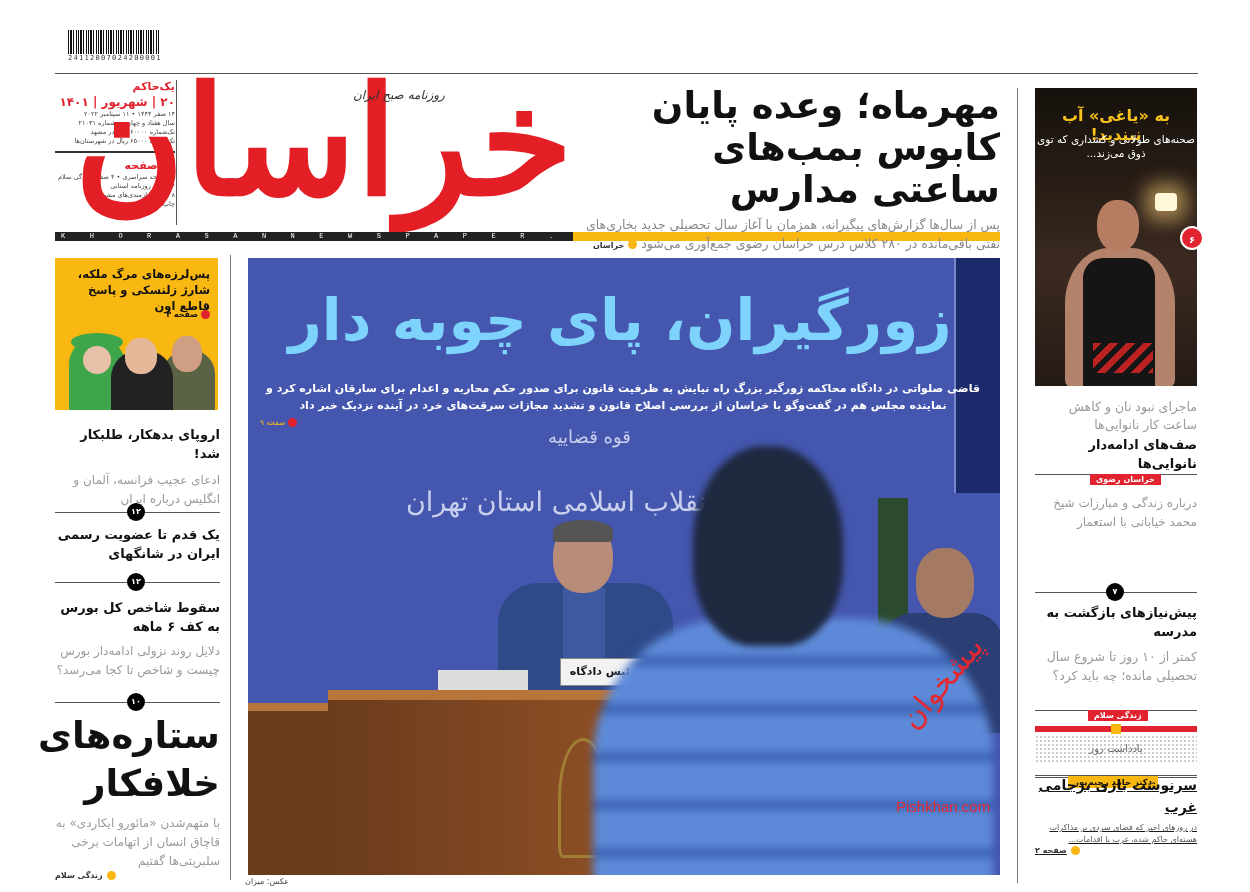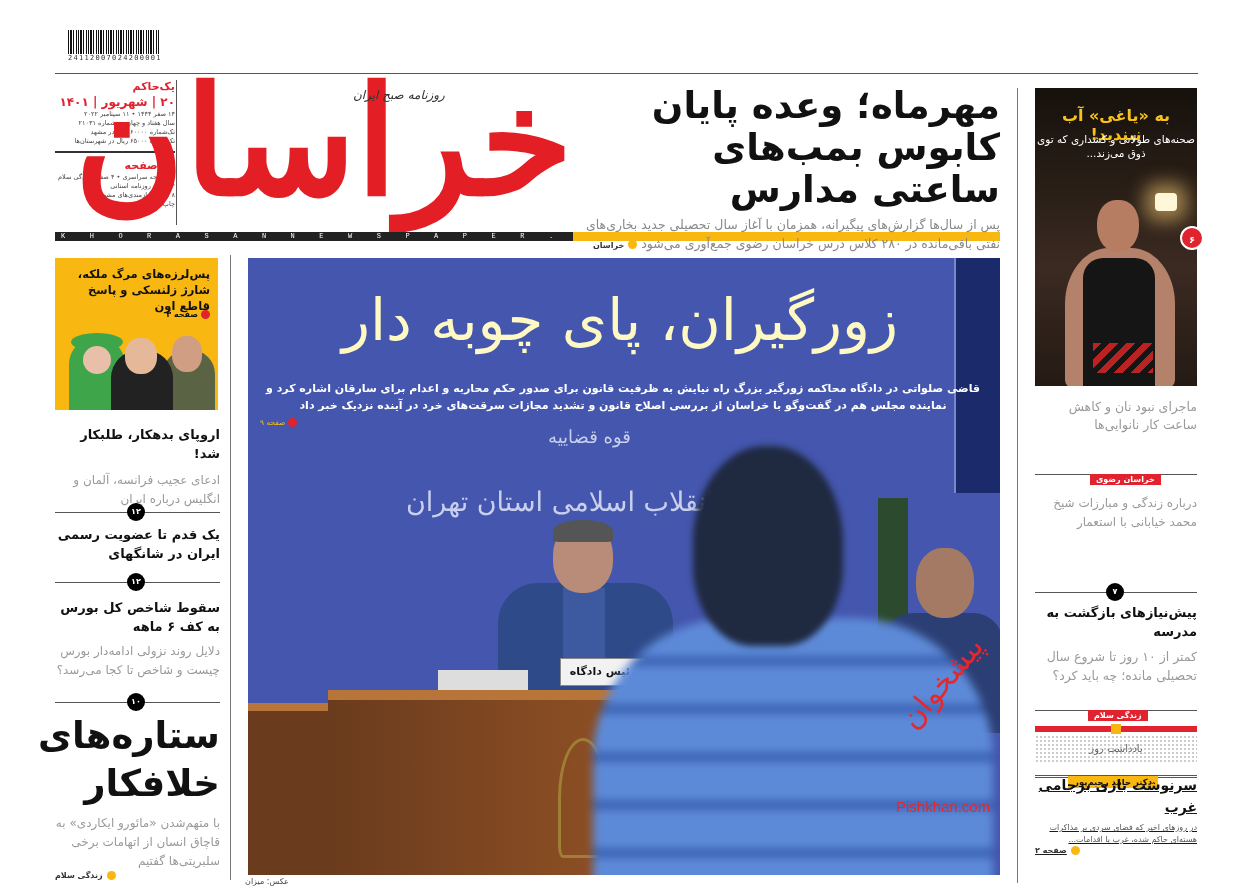--- a/index.html
+++ b/index.html
@@ -51,21 +51,21 @@
   .promo .sub { position: absolute; top: 44px; width: 100%; text-align: center; color: #fff; font-size: 10.5px; line-height: 14px; }
   .promo .light { position: absolute; left: 120px; top: 105px; width: 22px; height: 18px; border-radius: 4px; background: #fff7d8; box-shadow: 0 0 18px 10px rgba(255,210,120,0.55); }
   .promo .wrestler-head { position: absolute; left: 62px; top: 112px; width: 42px; height: 52px; border-radius: 45% 45% 48% 48%; background: #b77d62; }
   .promo .wrestler-body { position: absolute; left: 30px; top: 160px; width: 110px; height: 140px; border-radius: 40% 40% 8px 8px; background: #b4826a; }
   .promo .singlet { position: absolute; left: 48px; top: 170px; width: 72px; height: 130px; border-radius: 20px 20px 0 0; background: #151515; }
   .promo .singlet-red { position: absolute; left: 58px; top: 255px; width: 60px; height: 30px; background: repeating-linear-gradient(135deg, #b22 0 6px, #151515 6px 12px); }
   .page-badge { position: absolute; width: 24px; height: 24px; border-radius: 50%; background: #e0232e; color: #fff; font-size: 10px; font-weight: bold; text-align: center; line-height: 24px; border: 2px solid #fff; }
 
   
   .feature { left: 248px; top: 258px; width: 752px; height: 617px; background: #4456ad; overflow: hidden; }
-  .feature h2 { position: absolute; top: 22px; right: 15px; width: 730px; text-align: center; color: #fef9c3; font-size: 58px; line-height: 80px; font-weight: normal; letter-spacing: 1px; }
+  .feature h2 { position: absolute; top: 22px; right: 15px; width: 730px; text-align: center; color: #7dd3fc; font-size: 58px; line-height: 80px; font-weight: bold; letter-spacing: 1px; }
   .feature .lead { position: absolute; top: 122px; right: 12px; width: 730px; text-align: center; color: #fff; font-size: 11px; line-height: 17px; font-weight: bold; }
   .feature .ref { position: absolute; top: 160px; left: 12px; color: #f9bb11; font-size: 7.5px; }
   .feature .wall-text1 { position: absolute; top: 168px; left: 300px; font-family: "DejaVu Serif", serif; font-size: 18px; color: #c9d0ee; }
   .feature .wall-text2 { position: absolute; top: 228px; left: 158px; font-family: "DejaVu Serif", serif; font-size: 27px; color: #c9d0ee; }
   .feature .judge-head { position: absolute; left: 305px; top: 265px; width: 60px; height: 70px; border-radius: 45%; background: #b88c78; }
   .feature .judge-hair { position: absolute; left: 305px; top: 262px; width: 60px; height: 22px; border-radius: 50% 50% 10% 10%; background: #555; }
   .feature .judge-body { position: absolute; left: 250px; top: 325px; width: 175px; height: 110px; border-radius: 40px 40px 0 0; background: #2f4a89; }
   .feature .judge-shirt { position: absolute; left: 315px; top: 330px; width: 42px; height: 90px; background: #3d5aa0; }
   .feature .desk { position: absolute; left: 80px; top: 432px; width: 520px; height: 200px; background: linear-gradient(90deg, #6a3b1d, #8b4e24 50%, #6f3e1e); border-top: 10px solid #b8753a; }
   .feature .desk-side { position: absolute; left: 0; top: 445px; width: 90px; height: 180px; background: #6a3b1d; border-top: 8px solid #b8753a; }
@@ -220,20 +220,21 @@
 <div class="sep-badge" style="left:127px; top:693px;">۱۰</div>
 
 <div class="abs lcol story" style="top:712px;">
   <div class="big-title">ستاره‌های خلافکار</div>
   <p style="margin-top:6px;">با متهم‌شدن «مائورو ایکاردی» به قاچاق انسان از اتهامات برخی سلبریتی‌ها گفتیم</p>
   <div class="small-src" style="text-align:left;"><span class="arrow-y"></span><span>زندگی سلام</span></div>
 </div>
 
 <div class="abs rcol story" style="top:398px;">
   <p style="font-size:12.5px; line-height:18px;">ماجرای نبود نان و کاهش ساعت کار نانوایی‌ها</p>
+  <h3 style="margin-top:1px;">صف‌های ادامه‌دار نانوایی‌ها</h3>
 </div>
 <div class="sep-line" style="left:1035px; top:474px; width:162px;"></div>
 <div class="abs" style="left:1090px; top:467px;"><span class="label-red">خراسان رضوی</span></div>
 
 <div class="abs rcol story" style="top:488px;">
   <p style="margin-top:6px;">درباره زندگی و مبارزات شیخ محمد خیابانی با استعمار</p>
 </div>
 <div class="sep-line" style="left:1035px; top:592px; width:162px;"></div>
 <div class="sep-badge" style="left:1106px; top:583px;">۷</div>
 

